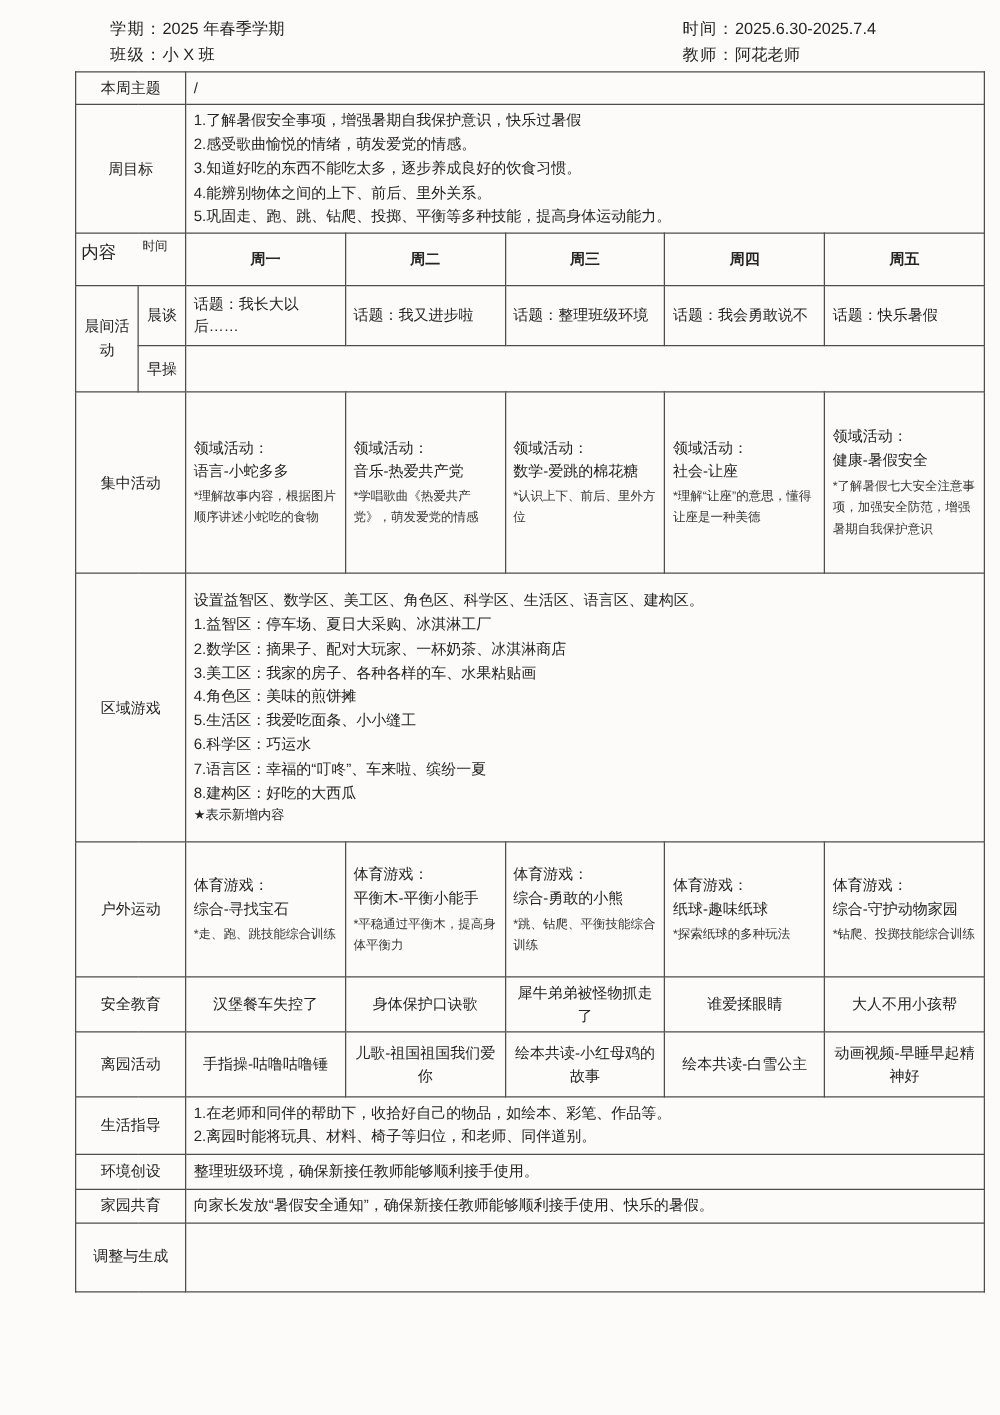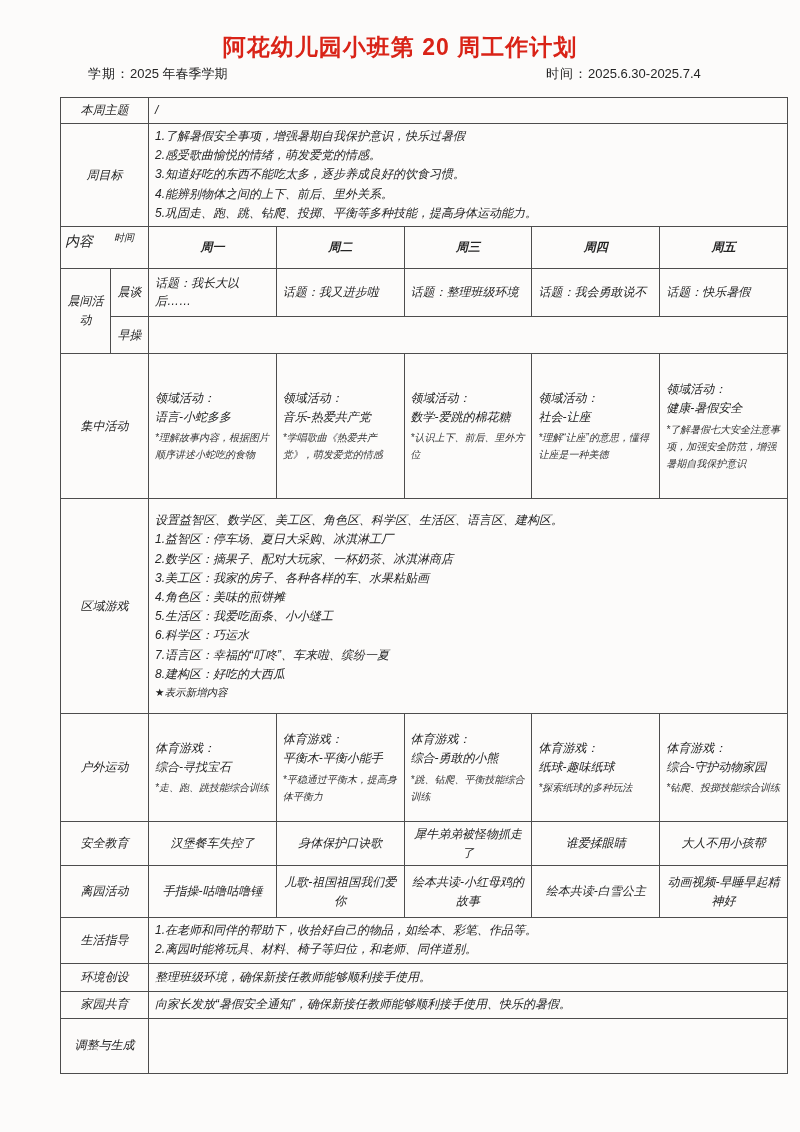--- a/index.html
+++ b/index.html
@@ -27,25 +27,24 @@
     font-size:13px;
     height:21px;
     line-height:21px;
   }
   .meta-row:first-of-type { margin-top:12px; }
   .meta-left  { margin-left:28px; }
   .meta-right { position:absolute; left:470px; top:0;margin-left:16px; }
   .meta-label { letter-spacing:1px; }
 
   table.plan {
-    margin:13px 0 0 60px;
+    margin:3px 0 0 60px;
     width:727px;
     border-collapse:collapse;
     table-layout:fixed;
-    font-style:italic;
   }
   table.plan td {
     border:1.5px solid #4d4d4d;
     font-size:12px;
     line-height:1.55;
     padding:3px 6px;
     vertical-align:middle;
     overflow:hidden;
     word-break:break-all;
   }
@@ -58,25 +57,28 @@
   .region-small { font-size:10.5px; }
   td.corner     { position:relative; padding:0;text-align:right; }
   .corner-time    { position:absolute; top:3px;  right:14px; font-size:10px; }
   .corner-content { position:absolute; bottom:15px; left:4px; font-size:14px; }
 </style>
 </head>
 <body>
 
 <div class="page">
 
-  <div class="page-title">阿花幼儿园小班第 20 周工作计划</div>
 
   <div class="meta-row">
     <span class="meta-left"><span class="meta-label">学期：</span><span>2025 年春季学期</span></span>
     <span class="meta-right"><span class="meta-label">时间：</span><span>2025.6.30-2025.7.4</span></span>
+  </div>
+  <div class="meta-row">
+    <span class="meta-left"><span class="meta-label">班级：</span><span>小 X 班</span></span>
+    <span class="meta-right"><span class="meta-label">教师：</span><span>阿花老师</span></span>
   </div>
 
   <table class="plan">
     <colgroup>
       <col style="width:50px">
         <col style="width:38px">
       <col style="width:127.8px">
         <col style="width:127.8px">
         <col style="width:127.8px">
         <col style="width:127.8px">

